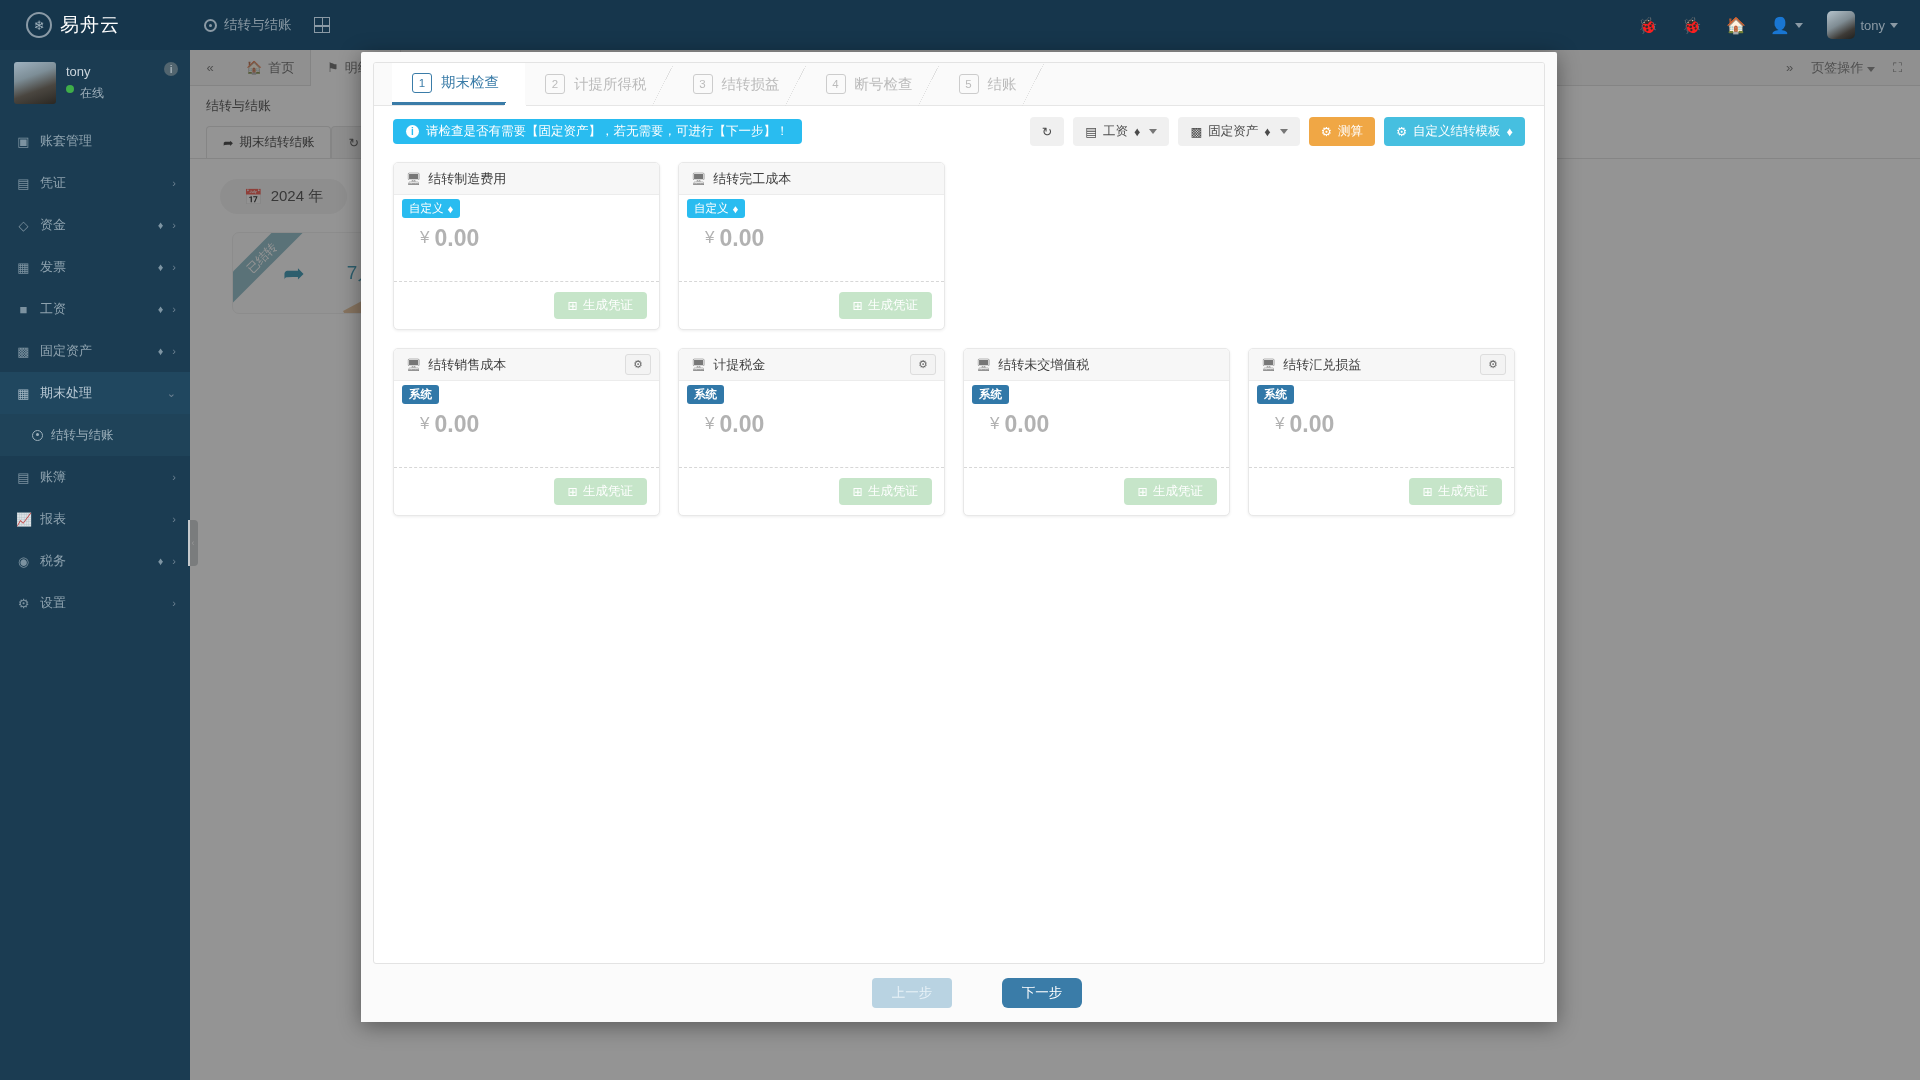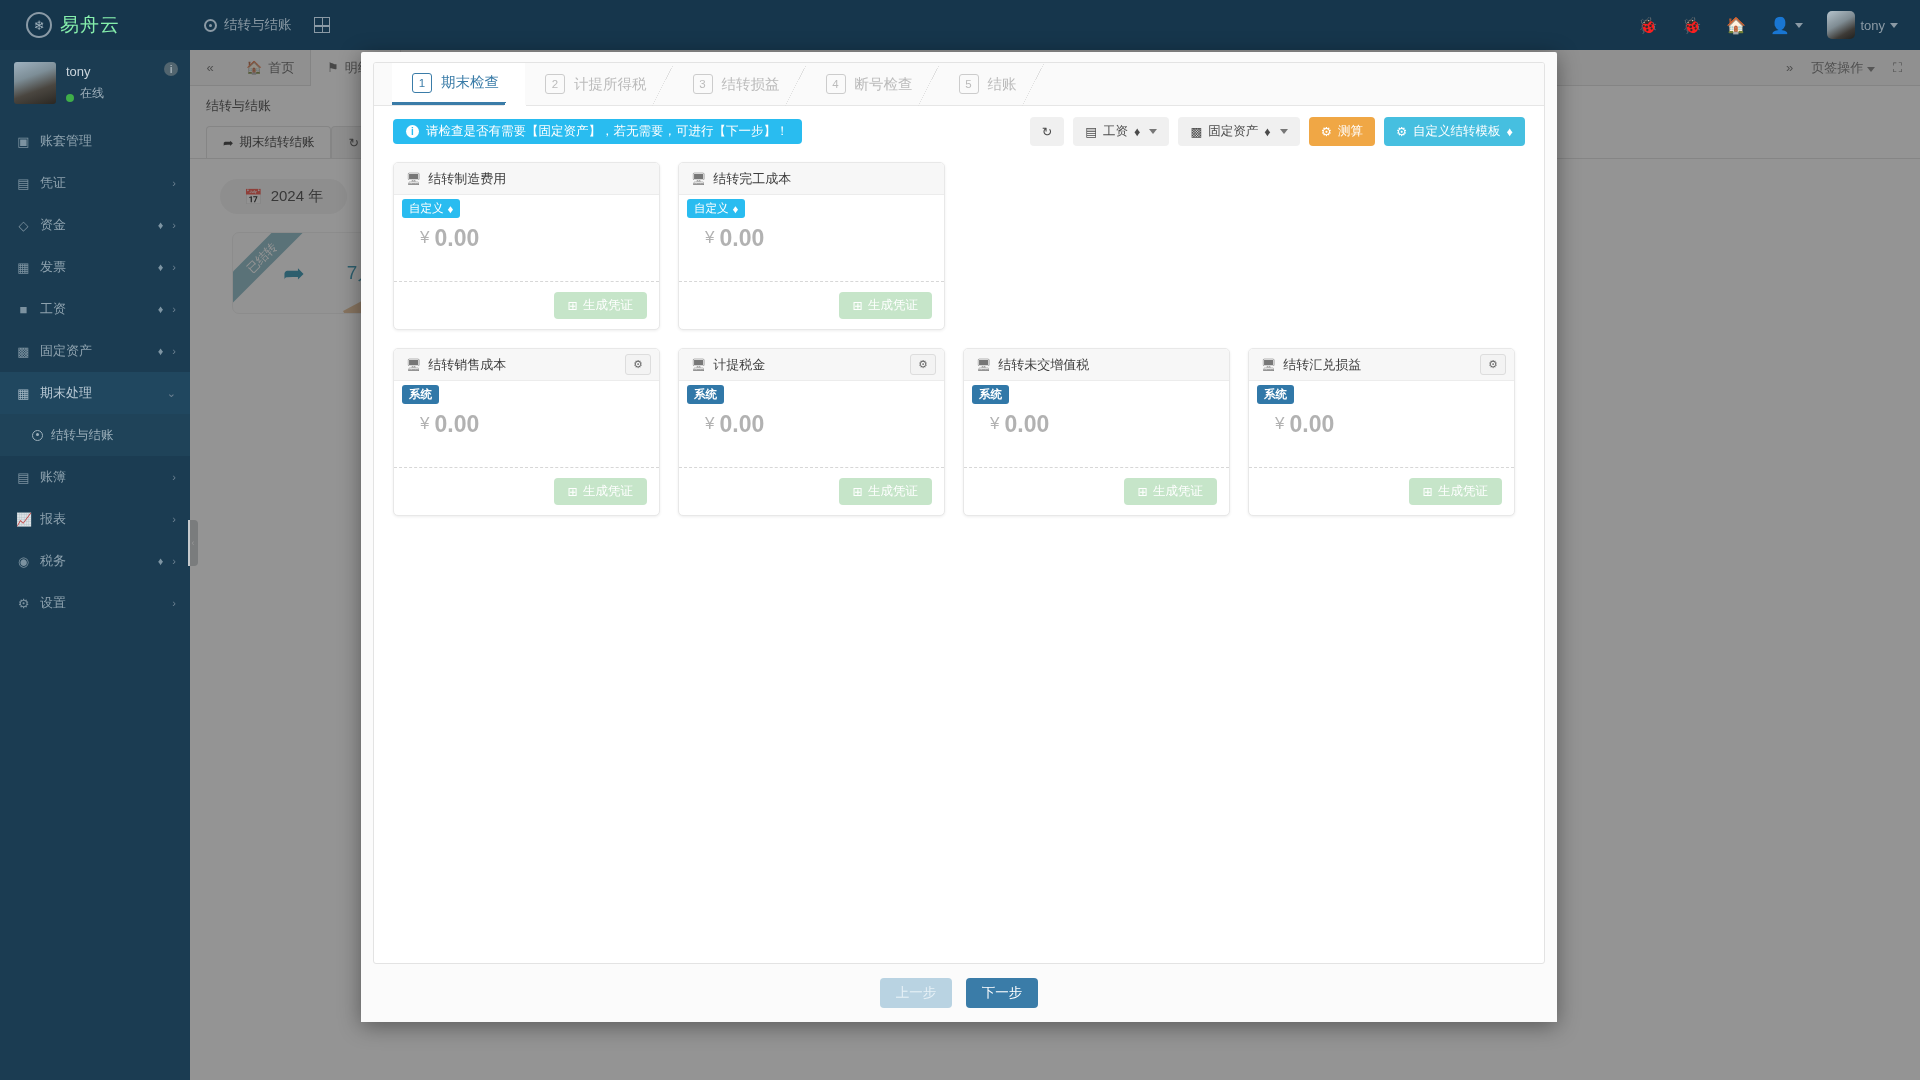--- a/index.html
+++ b/index.html
@@ -17,21 +17,21 @@
     background: #16364c; display: flex; align-items: center;
     z-index: 30;
   }
   .logo-box { width: 190px; display: flex; align-items: center; gap: 8px; padding-left: 26px; }
   .logo-mark {
     width: 26px; height: 26px; border-radius: 50%;
     border: 2px solid #8a9aa6; color: #9fb0bb;
     display: flex; align-items: center; justify-content: center;
     font-size: 13px;
   }
-  .logo-text { color: #86efac; font-size: 19px; letter-spacing: 1px; }
+  .logo-text { color: #ffffff; font-size: 19px; letter-spacing: 1px; }
   .top-tab {
     display: flex; align-items: center; gap: 7px;
     color: #8b9aa5; font-size: 13.5px; margin-left: 14px;
   }
   .top-tab .circ {
     width: 13px; height: 13px; border-radius: 50%; border: 2px solid #8b9aa5;
     display: inline-block; position: relative;
   }
   .top-tab .circ::after {
     content:''; position:absolute; top:3px; left:3px; width:3px; height:3px;
@@ -59,21 +59,21 @@
     position: absolute; top: 50px; left: 0; width: 190px; height: 1030px;
     background: #1b3c52; z-index: 20;
   }
   .side-user { display: flex; align-items: flex-start; gap: 10px; padding: 12px 12px 16px 14px; }
   .side-avatar {
     width: 42px; height: 42px; border-radius: 3px; flex: 0 0 42px;
     background: linear-gradient(160deg,#9fb2c0 0%, #7d8e97 35%, #4a4640 65%, #2a2722 100%);
   }
   .side-user-info { flex: 1; padding-top: 2px; }
   .side-user-name { color: #c9d4db; font-size: 13px; }
-  .side-user-status { color: #a2b2bd; font-size: 12px; margin-top: 6px; display: flex; align-items: flex-end; gap: 6px;}
+  .side-user-status { color: #a2b2bd; font-size: 12px; margin-top: 6px; display: flex; align-items: flex-start; gap: 6px;}
   .dot-green { width: 8px; height: 8px; border-radius: 50%; background: #3fae49; display:inline-block; }
   .info-i {
     width: 14px; height: 14px; border-radius: 50%; background: #52656f; color: #cfd9de;
     font-size: 10px; display:flex; align-items:center; justify-content:center; flex:0 0 14px;
   }
   .side-item {
     height: 42px; display: flex; align-items: center; gap: 9px;
     padding: 0 14px 0 16px; color: #8ea2ae; font-size: 13px; cursor: pointer;
   }
   .side-item .ico { width: 15px; text-align: center; font-size: 13px; opacity: .85; }
@@ -235,24 +235,24 @@
     background: #c6e5c9; color: #fff; border-radius: 4px; height: 27px;
     display: inline-flex; align-items: center; gap: 5px; padding: 0 14px;
     font-size: 12.5px; cursor: pointer;
   }
 
   
   .modal-foot {
     height: 58px; flex: 0 0 58px; display: flex; align-items: center; justify-content: center; gap: 14px;
     background: #fbfbfb;
   }
-  .fbtn { width: 72px; height: 30px; border-radius: 4px; font-size: 13.5px; border: none;
-          display: flex; align-items: center; justify-content: center; font-family: inherit; cursor: pointer; }
+  .fbtn { width: 80px; height: 30px; border-radius: 4px; font-size: 13.5px; border: none;
+          display: flex; align-items: center; justify-content: center; font-family: inherit; cursor: pointer; margin-left: 36px; }
   .fbtn-prev { background: #b9d3e2; color: #e7f1f7; }
-  .fbtn-next { background: #3a7ca8; color: #fff; }
+  .fbtn-next { background: #3a7ca8; color: #fff; border-radius: 6px; }
 </style>
 </head>
 <body>
 
 <div class="topbar">
   <div class="logo-box">
     <span class="logo-mark">❄</span>
     <span class="logo-text">易舟云</span>
   </div>
   <div class="top-tab">

